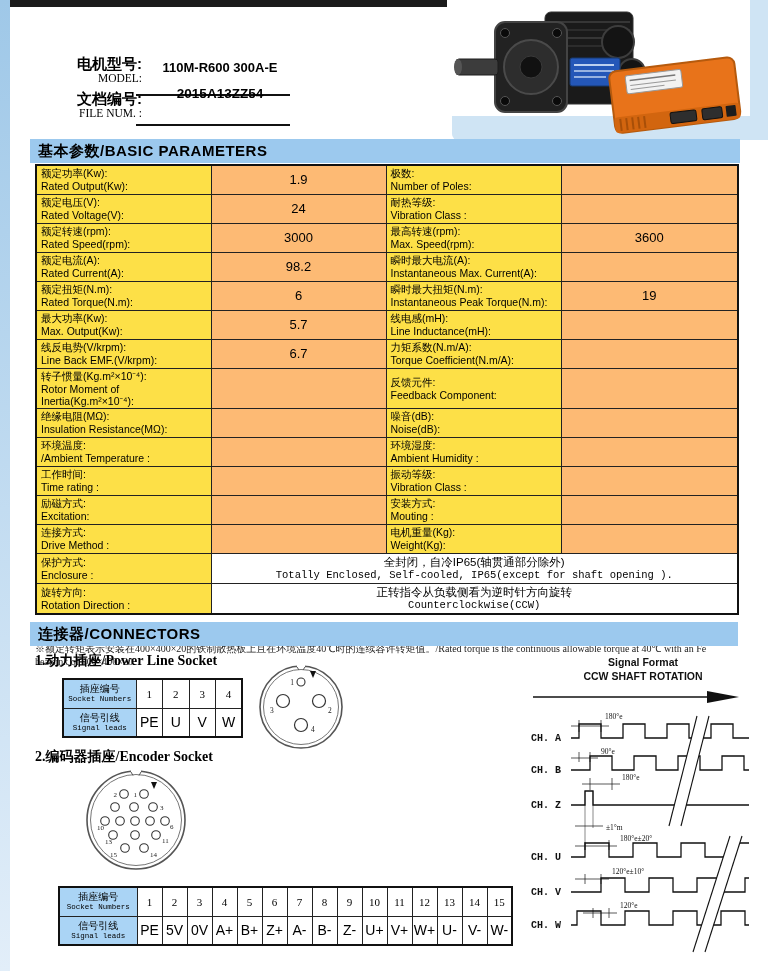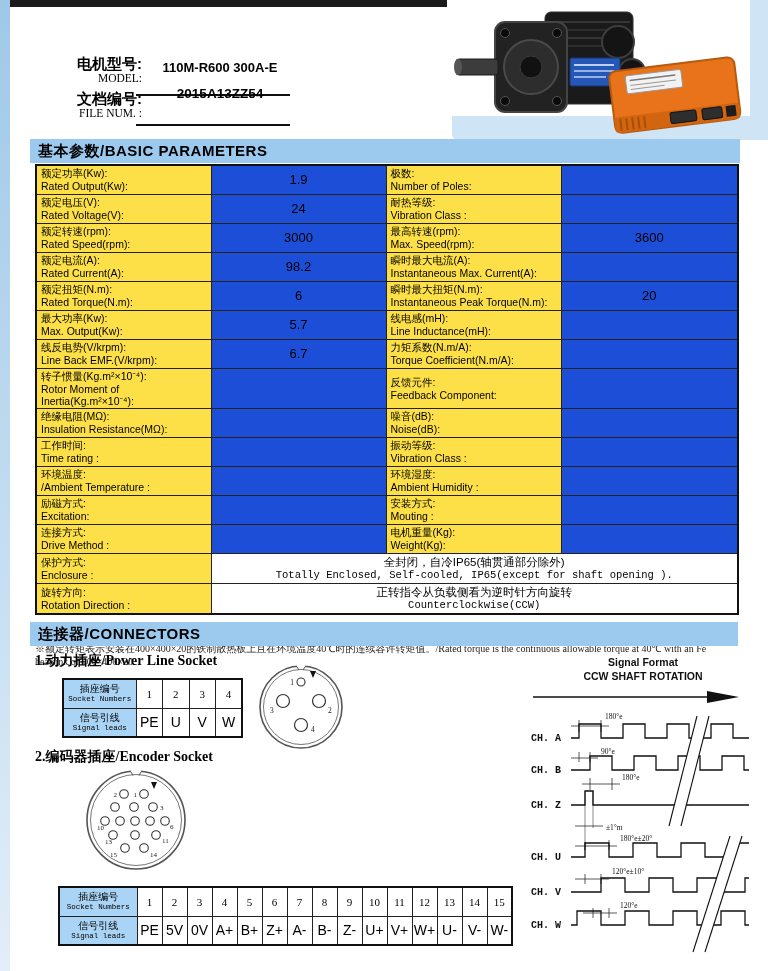--- a/index.html
+++ b/index.html
@@ -25,21 +25,21 @@
   .bar{background:#9cc9ee;color:#000;font-weight:bold;font-size:15px;line-height:24px;
        padding-left:8px;box-sizing:border-box;letter-spacing:0.5px;}
 
   
   table{border-collapse:collapse;}
   .params{table-layout:fixed;width:702px;border:2px solid #111;}
   .params td{border:1px solid #222;height:29px;padding:1px 4px;box-sizing:border-box;overflow:hidden;vertical-align:middle;}
   .params td.lbl{background:#fde047;font-family:Liberation Sans, sans-serif;}
   .params td.lbl .cn{display:block;font-size:10.5px;line-height:13px;}
   .params td.lbl .en{display:block;font-size:10.5px;line-height:12px;}
-  .params td.val{text-align:center;font-size:13px;background:#1d4ed8;}
+  .params td.val{text-align:center;font-size:13px;background:#fdba74;}
   .params td.spanval{text-align:center;background:#fff;}
   .params td.spanval .l1{display:block;font-size:11.5px;line-height:14px;}
   .params td.spanval .l2{display:block;font-family:"Liberation Mono",monospace;font-size:10.5px;line-height:13px;}
 
   .footnote{font-size:10px;color:#222;width:705px;font-family:Liberation Serif, serif;margin-top:40px;}
 
   
   .sub-heading{font-family:"Liberation Serif",serif;font-size:14px;font-weight:bold;}
 
   
@@ -182,21 +182,21 @@
       <tr>
         <td class="lbl">
             <span class="cn">额定扭矩(N.m):</span>
             <span class="en">Rated Torque(N.m):</span>
           </td>
         <td class="val">6</td>
         <td class="lbl">
             <span class="cn">瞬时最大扭矩(N.m):</span>
             <span class="en">Instantaneous Peak Torque(N.m):</span>
           </td>
-        <td class="val">20</td>
+        <td class="val">19</td>
       </tr>
       <tr>
         <td class="lbl">
             <span class="cn">最大功率(Kw):</span>
             <span class="en">Max. Output(Kw):</span>
           </td>
         <td class="val">5.7</td>
         <td class="lbl">
             <span class="cn">线电感(mH):</span>
             <span class="en">Line Inductance(mH):</span>
@@ -234,39 +234,39 @@
           </td>
         <td class="val"></td>
         <td class="lbl">
             <span class="cn">噪音(dB):</span>
             <span class="en">Noise(dB):</span>
           </td>
         <td class="val"></td>
       </tr>
       <tr>
         <td class="lbl">
+            <span class="cn">环境温度:</span>
+            <span class="en">/Ambient Temperature :</span>
+          </td>
+        <td class="val"></td>
+        <td class="lbl">
+            <span class="cn">环境湿度:</span>
+            <span class="en">Ambient Humidity :</span>
+          </td>
+        <td class="val"></td>
+      </tr>
+      <tr>
+        <td class="lbl">
             <span class="cn">工作时间:</span>
             <span class="en">Time rating :</span>
           </td>
         <td class="val"></td>
         <td class="lbl">
             <span class="cn">振动等级:</span>
             <span class="en">Vibration Class :</span>
-          </td>
-        <td class="val"></td>
-      </tr>
-      <tr>
-        <td class="lbl">
-            <span class="cn">环境温度:</span>
-            <span class="en">/Ambient Temperature :</span>
-          </td>
-        <td class="val"></td>
-        <td class="lbl">
-            <span class="cn">环境湿度:</span>
-            <span class="en">Ambient Humidity :</span>
           </td>
         <td class="val"></td>
       </tr>
       <tr>
         <td class="lbl">
             <span class="cn">励磁方式:</span>
             <span class="en">Excitation:</span>
           </td>
         <td class="val"></td>
         <td class="lbl">

